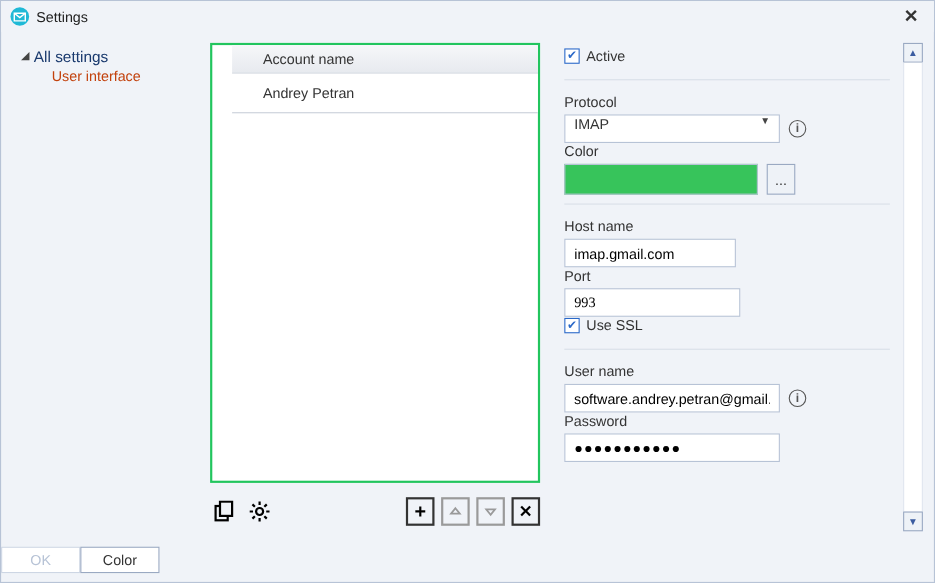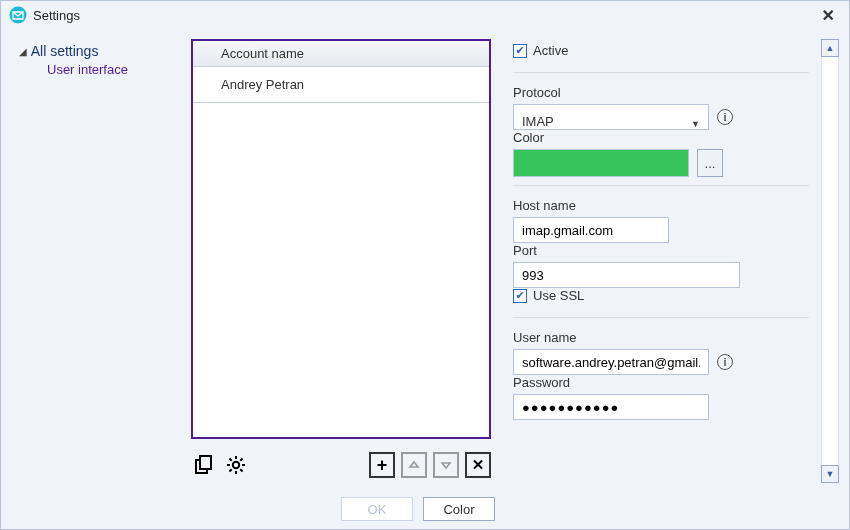--- a/index.html
+++ b/index.html
@@ -59,41 +59,42 @@
     font-size: 10px;
     margin-right: 4px;
     color: #444;
   }
   .tree-sub {
     margin-left: 28px;
     line-height: 18px;
   }
   .tree-item {
     display: inline-block;
-    color: #4c1d95;
+    color: #c2410c;
     font-size: 13px;
   }
   .tree-item.selected {
     background: #d6d9de;
     text-decoration: underline;
   }
   
   .list-col {
     width: 300px;
     margin-left: 10px;
     display: flex;
     flex-direction: column;
   }
   .list-box {
     flex: 1;
     background: #fff;
-    border: 2px solid #4c1d95;
+    border: 2px solid #22c55e;
     display: flex;
     flex-direction: column;
     overflow: hidden;
+    padding-left: 18px;
   }
   .list-header {
     height: 26px;
     background: linear-gradient(#f6f7f9,#e7eaef);
     border-bottom: 1px solid #c9cfd9;
     display: flex;
     align-items: center;
     padding-left: 28px;
     color: #333;
   }
@@ -176,21 +177,21 @@
     height: 26px;
     border: 1px solid #b7c3d6;
     background: #fff;
     padding: 0 8px;
     font-family: inherit;
     font-size: 13px;
     outline: none;
   }
   .select {
     width: 196px;
-    display: flex; align-items: flex-end; justify-content: space-between;
+    display: flex; align-items: flex-start; justify-content: space-between;
     cursor: pointer;
   }
   .select .arrow { font-size: 9px; color: #444; }
   .info-icon {
     width: 16px; height: 16px;
     border: 1.5px solid #555;
     border-radius: 50%;
     display: flex; align-items: center; justify-content: center;
     font-size: 11px; font-weight: bold;
     color: #555;
@@ -210,23 +211,22 @@
   }
   hr.sep {
     border: none;
     border-top: 1px solid #d9dfe8;
     margin: 8px 0 12px 0;
   }
   .footer {
     height: 40px;
     display: flex;
     align-items: center;
-    justify-content: center;
+    justify-content: flex-start;
     padding-right: 14px;
-    gap: 10px;
   }
   .btn {
     min-width: 72px;
     height: 24px;
     border: 1px solid #9aa9c2;
     background: #fff;
     display: flex; align-items: center; justify-content: center;
     font-size: 13px;
     cursor: pointer;
   }
@@ -333,21 +333,21 @@
         </div>
         <hr class="sep">
 
         <div class="field-block">
           <span class="field-label">Host name</span>
           <input type="text" style="width: 156px;" value="imap.gmail.com">
         </div>
 
         <div class="field-block">
           <span class="field-label">Port</span>
-          <input type="text" style="width: 227px;" value="993">
+          <input type="text" style="width: 160px; font-family: Liberation Serif, serif;" value="993">
         </div>
 
         <div class="checkbox-row">
           <span class="check">✔</span>
           <span>Use SSL</span>
         </div>
         <hr class="sep">
 
         <div class="field-block">
           <span class="field-label">User name</span>

